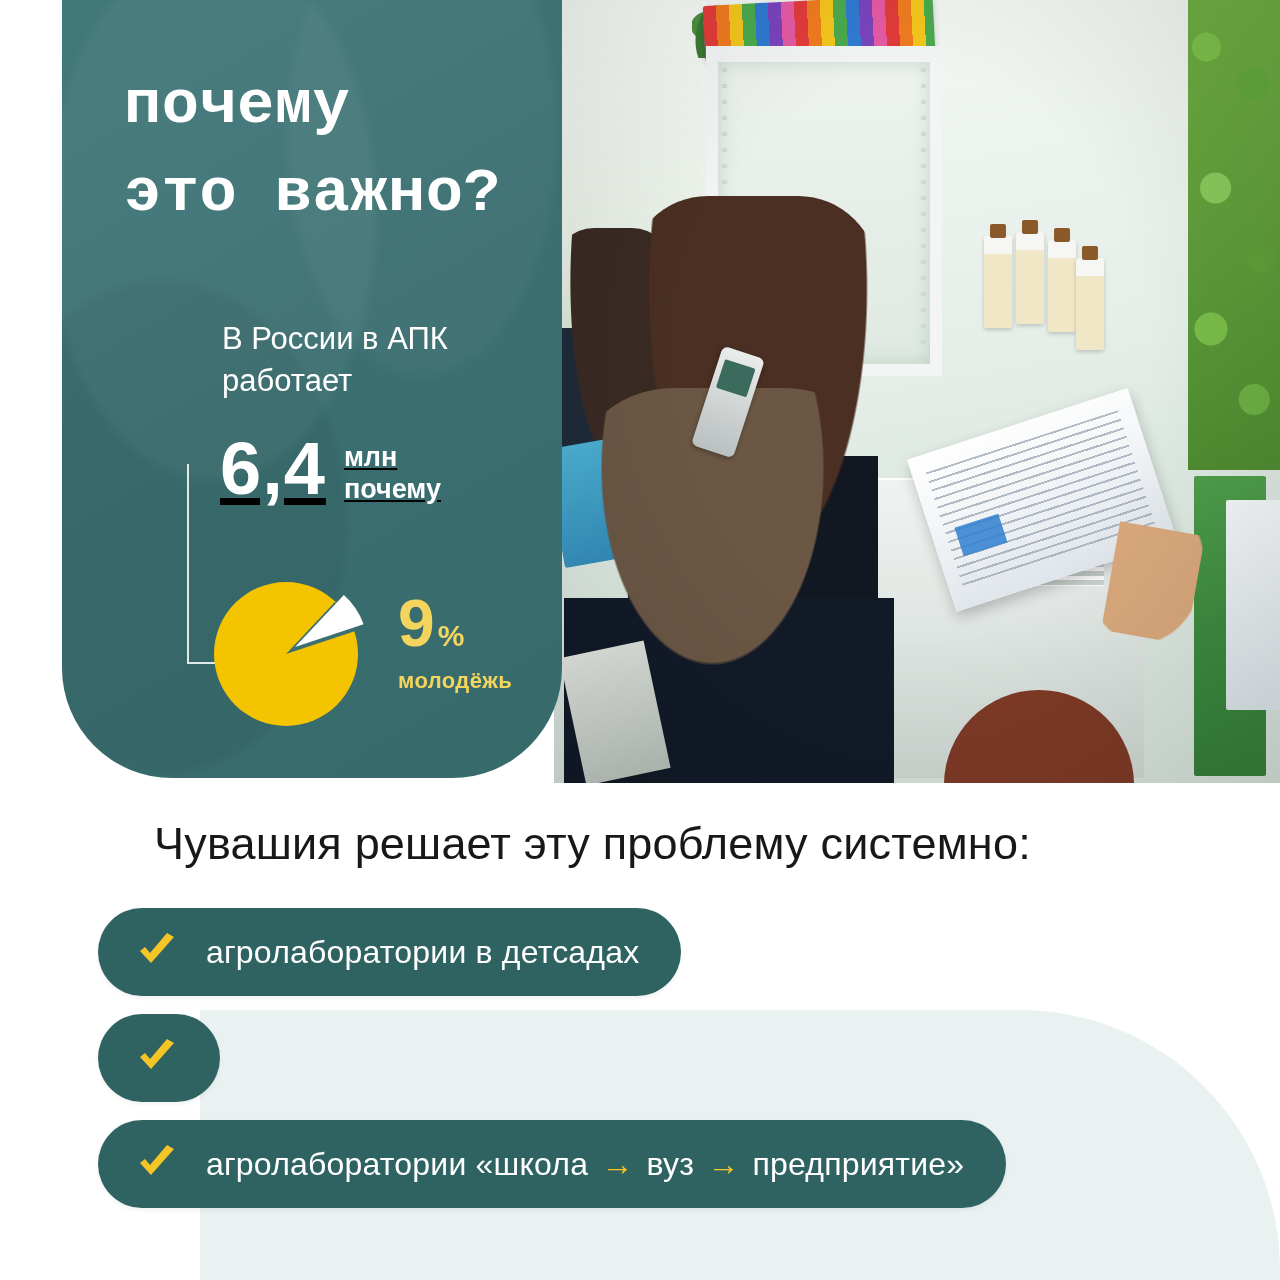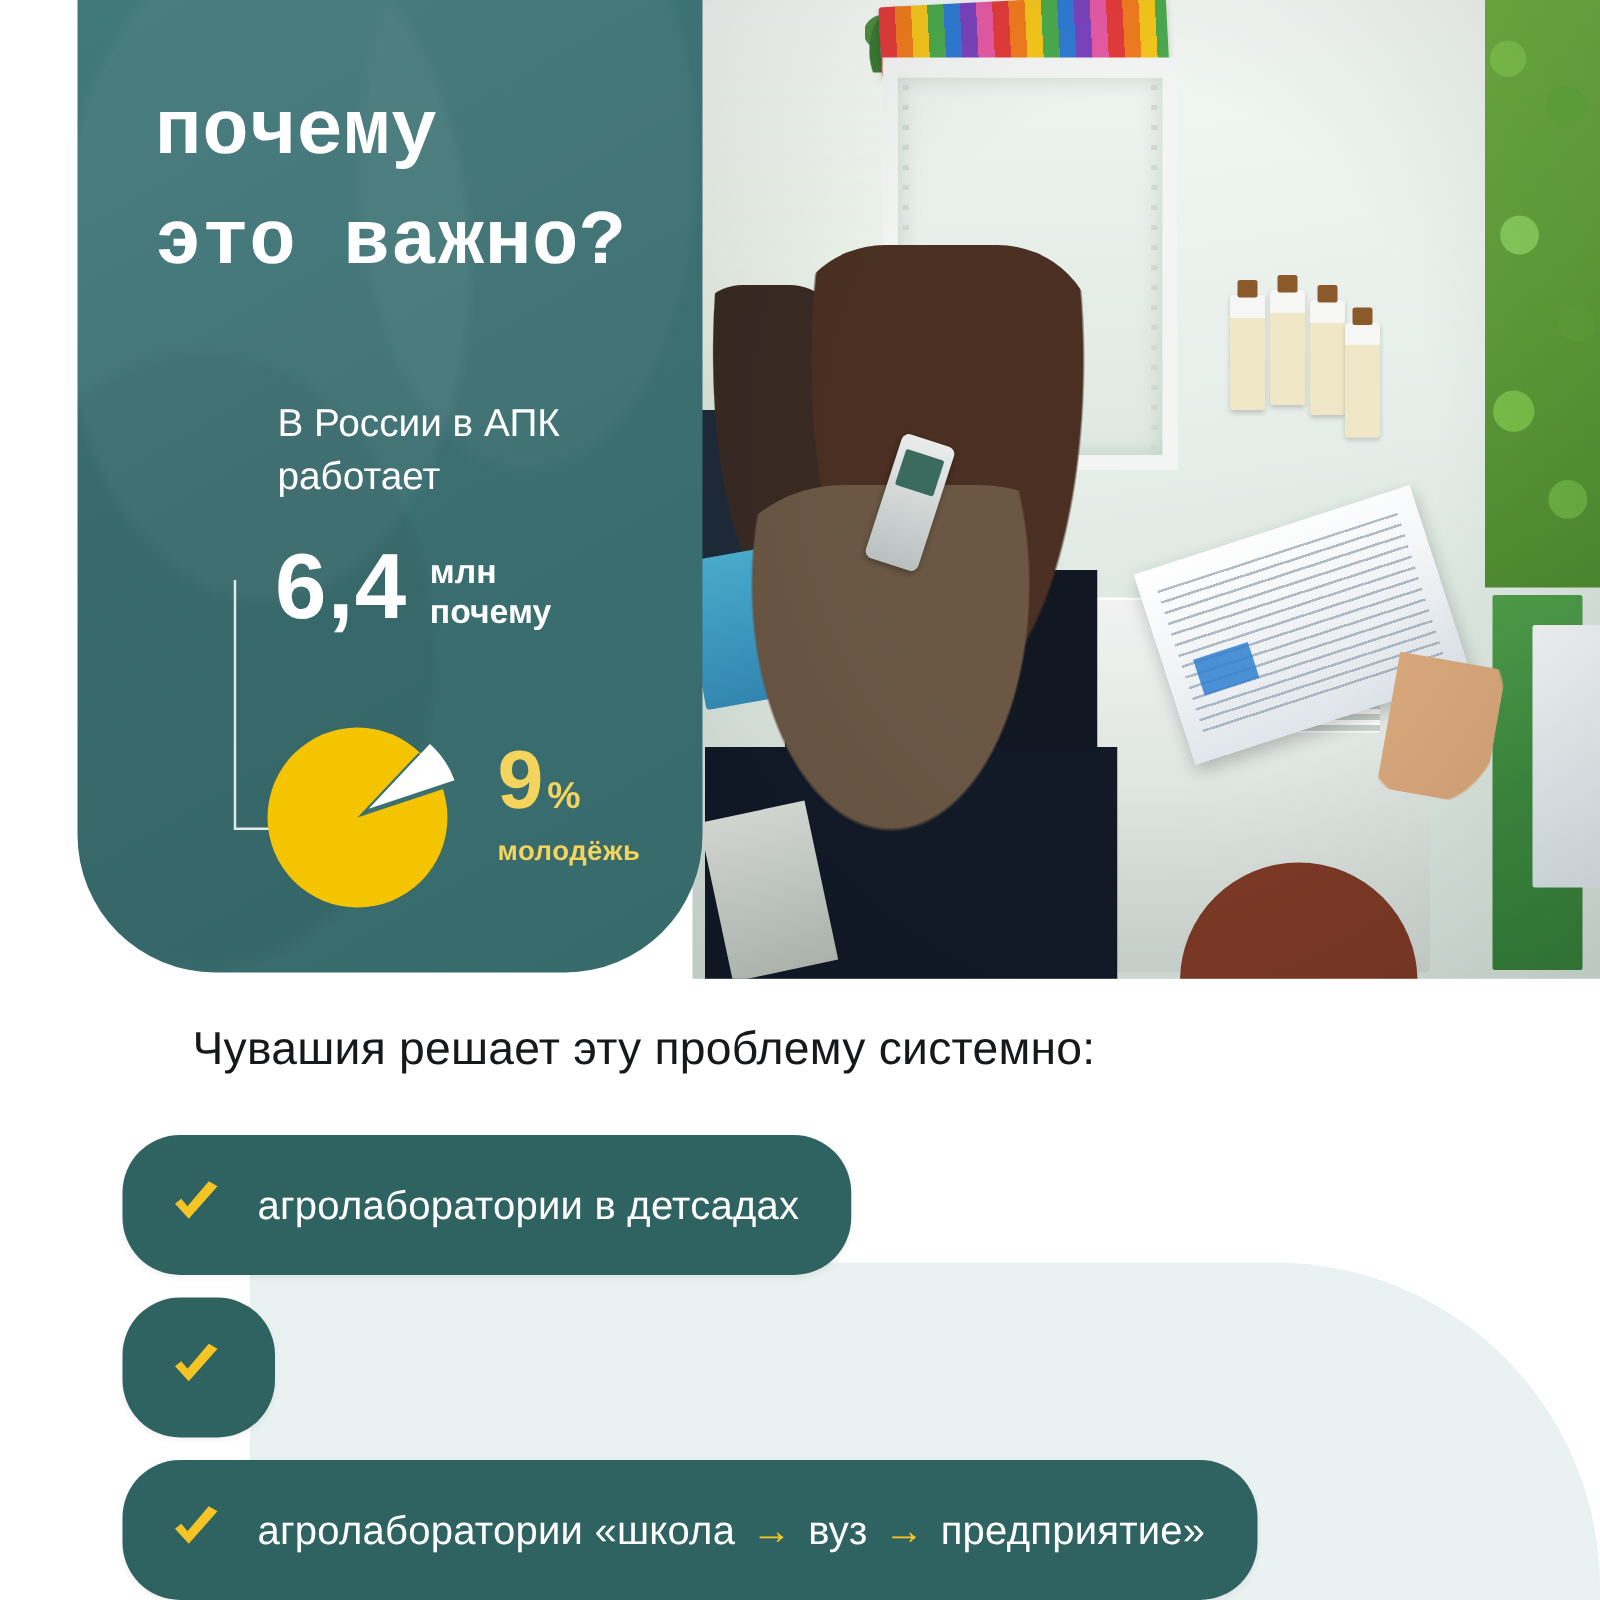--- a/index.html
+++ b/index.html
@@ -285,20 +285,21 @@
     border-bottom: 2px solid rgba(255,255,255,.85);
   }
 
   .stat-row {
     position: absolute;
     left: 158px;
     top: 438px;
     display: flex;
     align-items: flex-end;
     gap: 18px;
+    text-decoration: underline;
   }
   .stat-value {
     color: #ffffff;
     font-size: 74px;
     line-height: .98;
     font-weight: 700;
     letter-spacing: 1px;
   }
   .stat-unit {
     color: #ffffff;
@@ -340,40 +341,40 @@
     font-weight: 700;
     letter-spacing: .4px;
   }
 
   
   .section-heading {
     position: absolute;
     left: 154px;
     top: 818px;
     color: #17181a;
-    font-size: 37px;
+    font-size: 45px;
     font-weight: 400;
     letter-spacing: .2px;
     z-index: 3;
   }
 
   
   .pill-list {
     position: absolute;
     left: 98px;
     top: 908px;
     z-index: 3;
   }
   .pill {
     display: flex;
     align-items: center;
     gap: 28px;
     background: #2f6361;
     border-radius: 46px;
-    height: 112px;
+    height: 88px;
     padding: 0 42px 0 38px;
     margin-bottom: 18px;
     width: max-content;
     box-shadow: 0 2px 5px rgba(0,0,0,.06);
   }
   .pill-check {
     flex: 0 0 auto;
     width: 42px;
     height: 42px;
     display: block;

